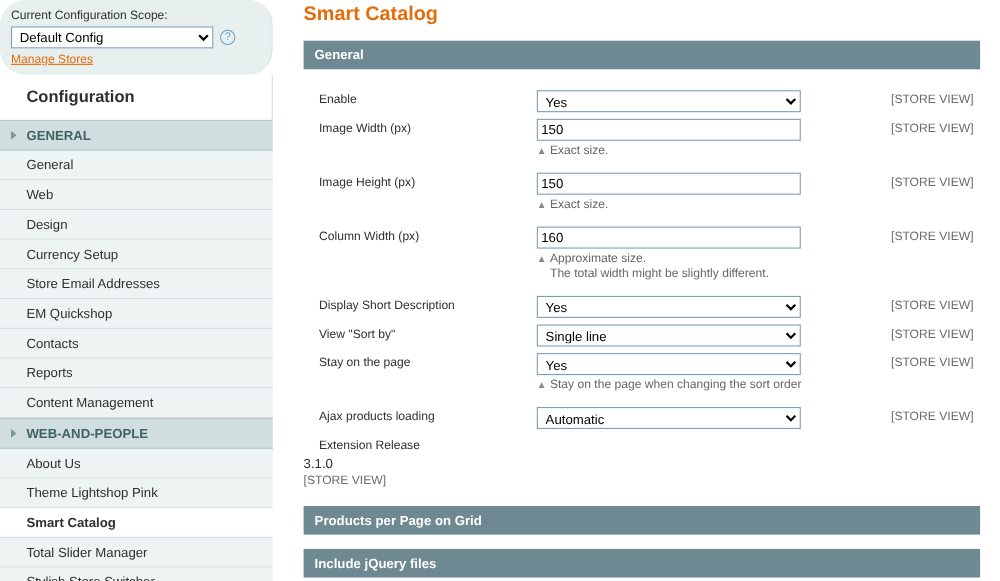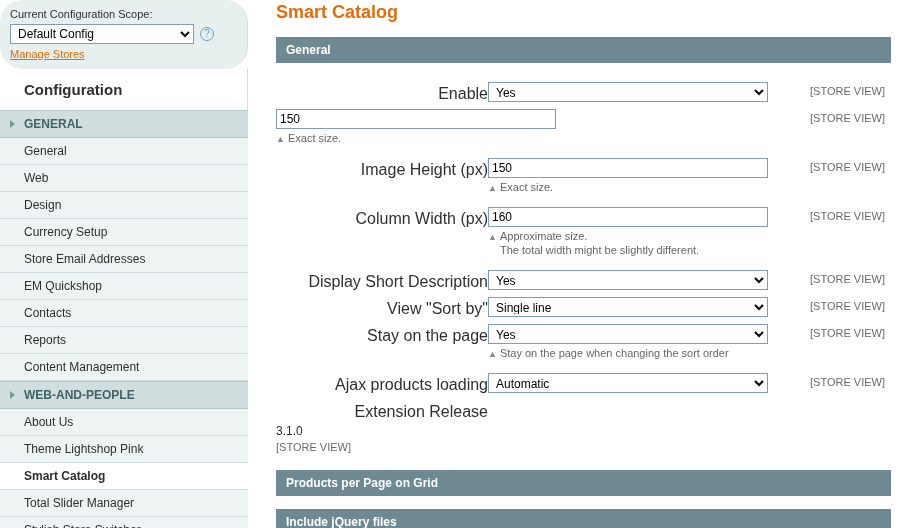--- a/index.html
+++ b/index.html
@@ -15,23 +15,23 @@
 .conf-title { background: #fff; font-size: 15px; font-weight: bold; padding: 12px 12px 12px 24px; border-right: 1px solid #d6dde0; }
 .nav-section-head { background: #d1dedf; color: #436266; font-weight: bold; font-size: 12px; padding: 6px 10px 6px 24px; border-top: 1px solid #b6c8ca; border-bottom: 1px solid #b6c8ca; position: relative; }
 .nav-section-head::before { content: ""; position: absolute; left: 10px; top: 50%; transform: translateY(-50%); border-left: 5px solid #7a9799; border-top: 4px solid transparent; border-bottom: 4px solid transparent; }
 .nav-item { background: #eef4f3; padding: 6px 10px 6px 24px; color: #2f2f2f; border-bottom: 1px solid #d6dde0; font-size: 12px; cursor: pointer; }
 .nav-item.active { background: #fff; font-weight: bold; border-bottom: 1px solid #d6dde0; }
 .main { flex: 1; padding: 0 18px 0 28px; }
 .page-title { color: #e46c0a; font-size: 18px; font-weight: bold; margin: 2px 0 14px 0; }
 .section-bar { background: #6f8992; color: #fff; font-weight: bold; font-size: 12px; padding: 6px 10px; margin-bottom: 16px; }
 .section-bar.tight { margin-bottom: 4px; margin-top: 13px; }
 .form-row { display: flex; align-items: flex-start; padding: 3px 0; }
-.form-label { width: 212px; padding-top: 3px; padding-left: 14px; font-size: 16px; text-align: right; }
+.form-label { width: 212px; padding-top: 3px; padding-left: 14px; font-size: 11px; }
 .form-field { width: 286px; }
-.form-field select, .form-field input[type="text"] { width: 280px; font-size: 12px; border: 1px solid #7f9db9; padding: 2px 3px; height: 20px; background: #fff; }
+.form-field select, .form-field input[type="text"] { width: 240px; font-size: 12px; border: 1px solid #7f9db9; padding: 2px 3px; height: 20px; background: #fff; }
 .form-value { width: 280px; font-size: 12px; padding-top: 3px; }
 .note { font-size: 11px; color: #666; margin: 3px 0 8px 0; }
 .note .tri { color: #888; font-size: 9px; margin-right: 3px; }
 .scope-col { flex: 1; text-align: right; font-size: 11px; color: #6b6b6b; padding-top: 3px; padding-right: 6px; }
 </style>
 </head>
 <body>
 
 <div class="wrap">
   <div class="sidebar">
@@ -71,20 +71,21 @@
 
     <div class="section-bar">General</div>
 
     <div class="form-row">
       <div class="form-label">Enable</div>
       <div class="form-field"><select><option>Yes</option></select></div>
       <div class="scope-col">[STORE VIEW]</div>
     </div>
 
     <div class="form-row">
+      <div class="form-label">Image Width (px)</div>
       <div class="form-field">
         <input type="text" value="150" style="">
         <div class="note"><span class="tri">▲</span><span>Exact size.</span></div>
       </div>
       <div class="scope-col">[STORE VIEW]</div>
     </div>
 
     <div class="form-row">
       <div class="form-label">Image Height (px)</div>
       <div class="form-field">

